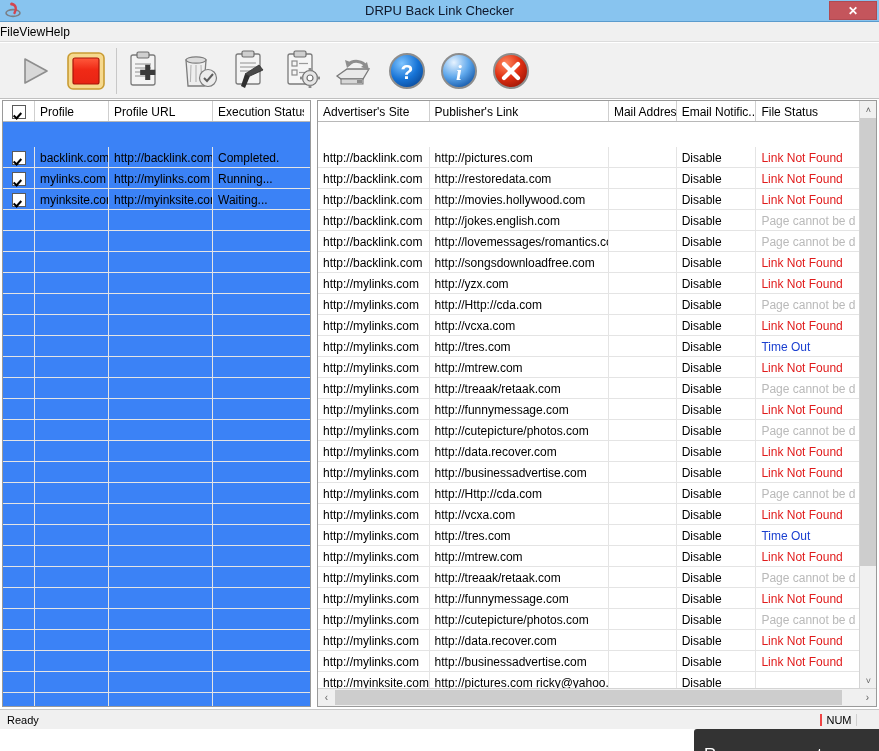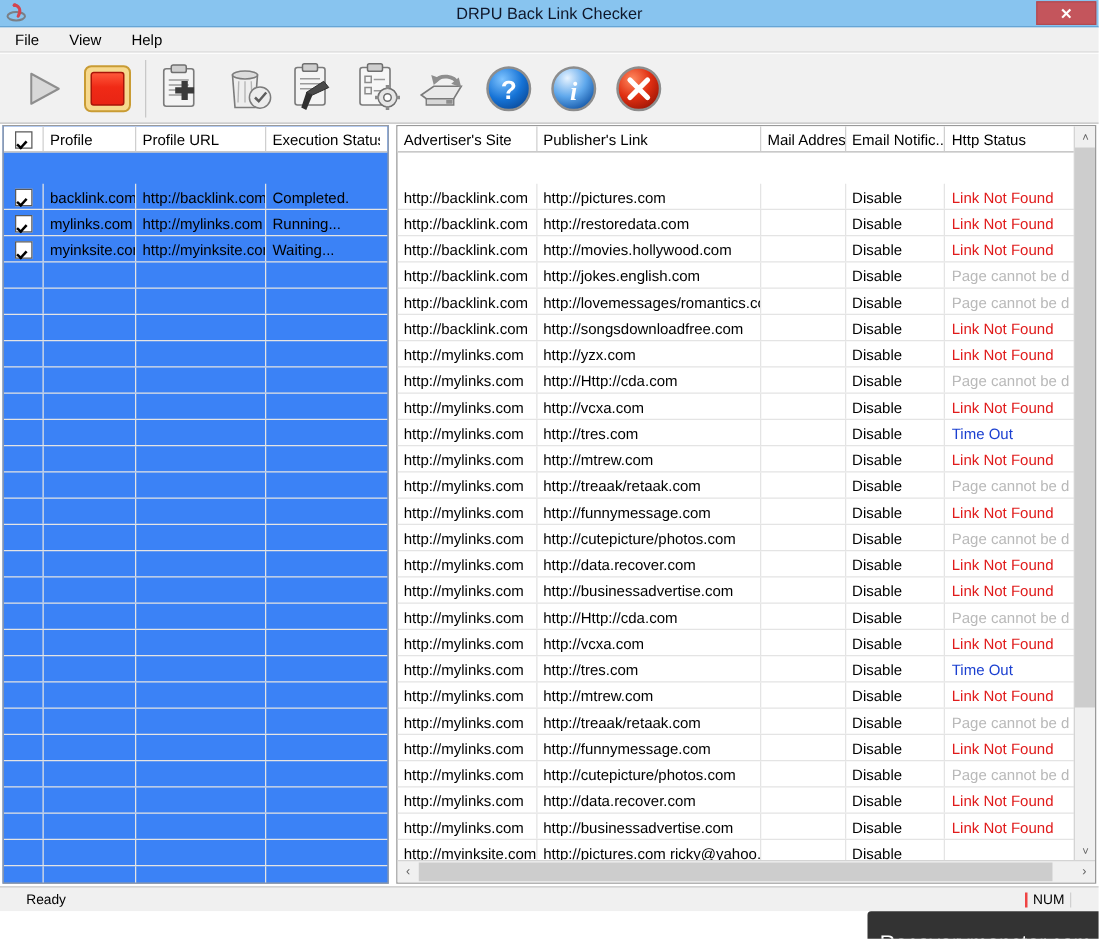--- a/index.html
+++ b/index.html
@@ -59,21 +59,21 @@
     position: absolute; left: 0; top: 22px;
     width: 879px; height: 20px;
     background: #f0f0f0;
     display: flex; align-items: center;
     box-sizing: border-box;
     border-bottom: 1px solid #dcdcdc;
   }
   .menu-item {
     font-size: 12px;
     color: #000;
-    padding: 2px 12px;
+    padding: 2px 0;
     cursor: default;
   }
 
   
   .toolbar {
     position: absolute; left: 0; top: 43px;
     width: 879px; height: 56px;
     background: #f1f1f1;
     box-sizing: border-box;
     border-bottom: 1px solid #c0c0c0;
@@ -248,21 +248,21 @@
   .statusbar {
     position: absolute;
     left: 0; top: 709px;
     width: 879px; height: 20px;
     background: #f0f0f0;
     border-top: 1px solid #c8c8c8;
     box-sizing: border-box;
     display: flex; align-items: center;
     font-size: 11px; color: #000;
   }
-  .sb-ready { padding-left: 21px; }
+  .sb-ready { padding-left: 7px; }
   .sb-num {
     position: absolute;
     right: 22px;
     width: 34px;
     text-align: center;
     border-left: 2px solid #ef4444;
     border-right: 1px solid #d0d0d0;
   }
   .sb-grip {
     position: absolute; right: 2px;
@@ -642,21 +642,21 @@
         </div>
     </div>
 
     <div class="right-pane">
       <div style="position:absolute;left:0;top:0;width:542px;height:588px;overflow:hidden;">
         <div class="grid-head">
           <div class="hc rc0">Advertiser's Site</div>
           <div class="hc rc1">Publisher's Link</div>
           <div class="hc rc2">Mail Address</div>
           <div class="hc rc3">Email Notific...</div>
-          <div class="hc rc4">Http Status</div>
+          <div class="hc rc4">File Status</div>
         </div>
         <div class="grid-body" id="right-body">
             <div class="grow">
               <div class="gc rc0">http://backlink.com</div>
               <div class="gc rc1">http://pictures.com</div>
               <div class="gc rc2"></div>
               <div class="gc rc3">Disable</div>
               <div class="gc rc4 st-red">Link Not Found</div>
             </div>
             <div class="grow">

